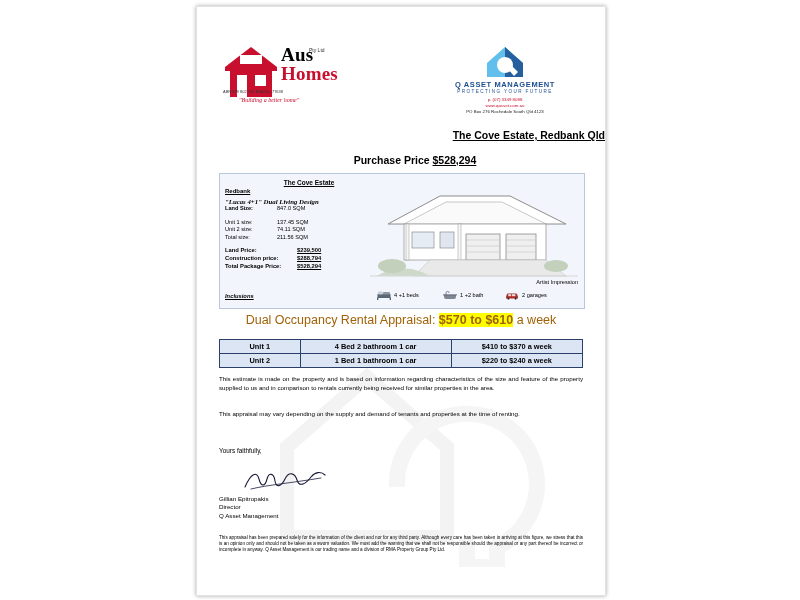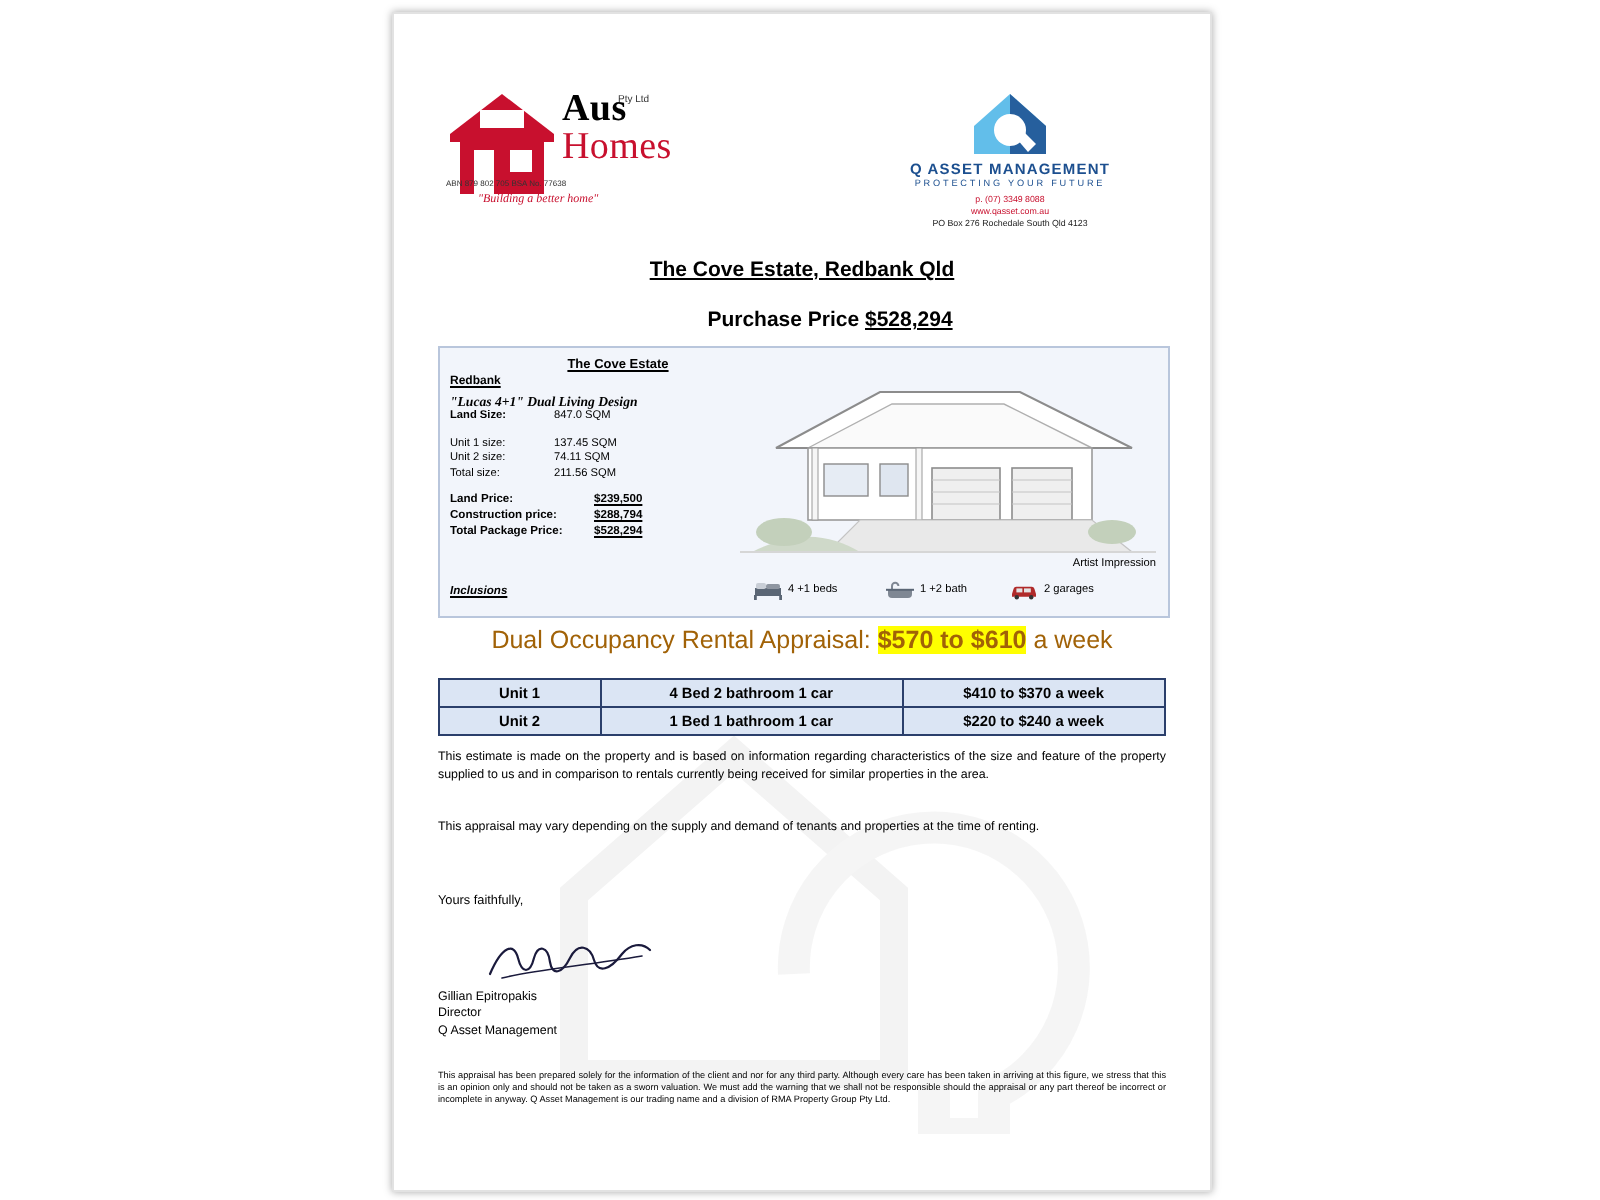--- a/index.html
+++ b/index.html
@@ -78,21 +78,21 @@
   .ah-aus {
     font-family: "Liberation Serif", serif;
     font-weight: bold;
     font-size: 19px;
     color: #000000;
     line-height: 19px;
     letter-spacing: 0.2px;
   }
   .ah-homes {
     font-family: "Liberation Serif", serif;
-    font-weight: normal;
+    font-weight: bold;
     font-size: 19px;
     color: #c8102e;
     line-height: 19px;
     letter-spacing: 0.2px;
   }
   .ah-ptyltd {
     position: absolute;
     left: 86px;
     top: 4px;
     font-size: 5px;
@@ -147,21 +147,21 @@
     font-size: 4.4px;
     color: #222;
     line-height: 6px;
   }
 
   
   #doc-title {
     position: absolute;
     left: 0; right: 0;
     top: 122px;
-    text-align: center;
+    text-align: right;
     font-size: 10.5px;
     font-weight: bold;
     color: #000;
     text-decoration: underline;
   }
   #purchase-price {
     position: absolute;
     left: 0; right: 0;
     top: 147px;
     text-align: center;

